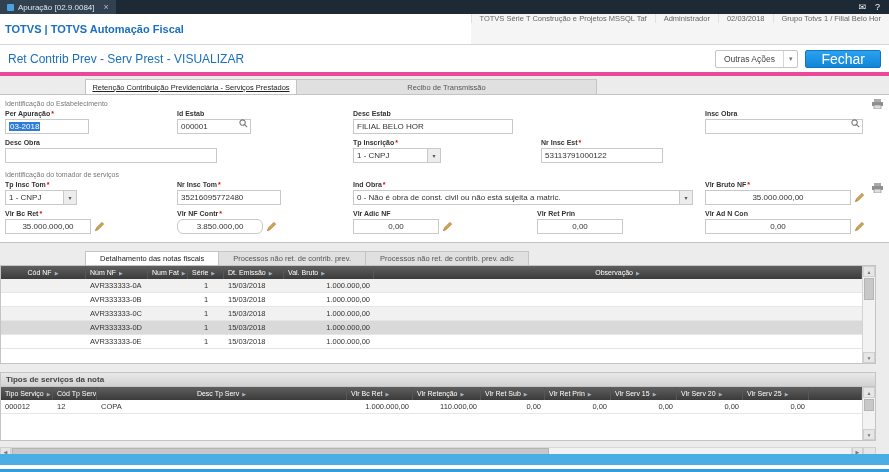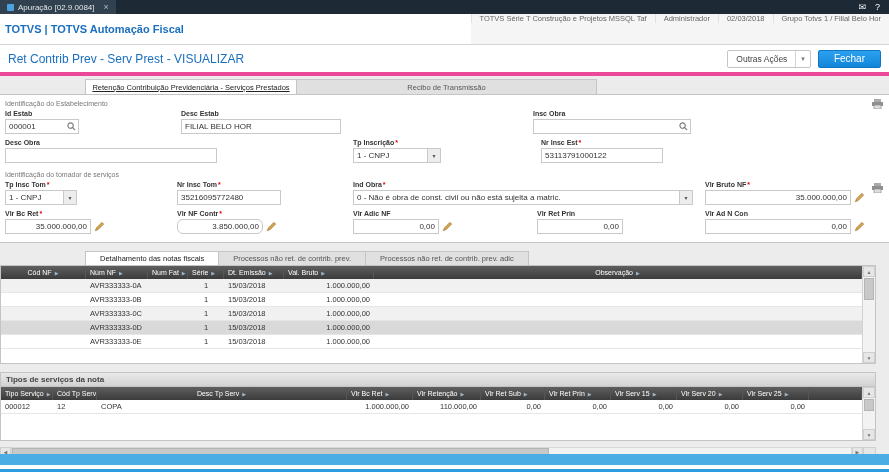--- a/index.html
+++ b/index.html
@@ -20,41 +20,41 @@
   .header-info { margin-left:auto; display:flex; align-items:flex-start; background:#f5f5f5; font-size:7.5px; color:#666; }
   .header-info span { padding:0 8px; border-left:1px solid #e0e0e0; white-space:nowrap; }
 
   
   .toolbar { height:31px; background:#fff; border-bottom:4px solid #ec4899; display:flex; align-items:center; padding:0 8px; flex:0 0 auto; }
   .page-title { color:#1a6fc0; font-size:12px; }
   .toolbar-right { margin-left:auto; display:flex; gap:7px; align-items:center; }
   .btn-secondary { background:#fff; border:1px solid #c5c5c5; border-radius:2px; font-size:8.5px; color:#444; height:18px; display:flex; align-items:center; cursor:pointer; }
   .btn-secondary .lbl { padding:0 8px; }
   .btn-secondary .dd-seg { border-left:1px solid #d5d5d5; padding:0 5px; height:100%; display:flex; align-items:center; color:#777; font-size:7px; }
-  .btn-primary { background:linear-gradient(#2da1f0,#1186d8); color:#fff; border:1px solid #1075c2; border-radius:2px; font-size:10px; height:18px; padding:0 15px; display:flex; align-items:center; cursor:pointer; }
+  .btn-primary { background:linear-gradient(#2da1f0,#1186d8); color:#fff; border:1px solid #1075c2; border-radius:2px; font-size:14px; height:18px; padding:0 15px; display:flex; align-items:center; cursor:pointer; }
 
   
   .content { flex:1; display:flex; flex-direction:column; background:#ececec; overflow:hidden; }
 
   .main-tabs { display:flex; margin:3px 0 0 85px; height:15px; font-size:7.5px; flex:0 0 auto; }
   .mtab { display:flex; align-items:center; justify-content:center; border:1px solid #c4c4c4; border-bottom:none; background:#e0e0e0; color:#555; cursor:pointer; white-space:nowrap; padding:0 10px; }
   .mtab.active { background:#fff; color:#222;text-decoration:underline; }
   .mtab + .mtab { border-left:none; }
 
   .form-panel { background:#fff; border-top:1px solid #c4c4c4; border-bottom:1px solid #c4c4c4; padding:3px 5px 8px 5px; position:relative; flex:0 0 auto; }
   .section-title { font-size:7px; color:#777; margin:2px 0 3px 0; }
   .frow { display:flex; margin-bottom:5px; }
   .field { display:flex; flex-direction:column; flex:0 0 auto; }
   .field label { font-size:7px; font-weight:bold; color:#333; margin-bottom:2px; white-space:nowrap; }
   .req { color:#e00000; margin-left:1px; }
   .tbox { height:15px; border:1px solid #c9c9c9; font-size:8px; color:#333; padding:0 3px; background:#fff; font-family:"Liberation Sans", sans-serif; }
-  .tbox.num { text-align:right; }
+  .tbox.num { text-align:center; }
   .selwrap { display:flex; align-items:center; }
   .seltext { background:#2e7cd6; color:#fff; padding:0 1px; }
-  .iwrap { position:relative; display:flex; align-items:center; }
+  .iwrap { position:relative; display:flex; align-items:flex-start; }
   .iwrap input { padding-right:14px; width:100%; }
   .mag { position:absolute; right:3px; width:9px; height:9px; }
   .numwrap { display:flex; align-items:center; gap:3px; }
   .pencil { width:12px; height:12px; display:flex; align-items:center; cursor:pointer; }
   .selbox { height:15px; border:1px solid #c9c9c9; background:#fff; display:flex; align-items:center; font-size:8px; color:#333; cursor:pointer; }
   .selbox .selval { flex:1; padding:0 3px; white-space:nowrap; overflow:hidden; }
   .selbox .dd { width:13px; height:100%; background:#ededed; border-left:1px solid #c9c9c9; display:flex; align-items:center; justify-content:center; font-size:6px; color:#555; }
   .printer { position:absolute; right:6px; cursor:pointer; }
   .printer.p1 { top:4px; }
   .printer.p2 { top:88px; }
@@ -165,20 +165,26 @@
         <svg width="11" height="10" viewBox="0 0 11 10">
             <rect x="2" y="0" width="7" height="3" fill="#aaa"></rect>
             <rect x="0" y="3" width="11" height="4" fill="#8f8f8f"></rect>
             <rect x="2" y="6" width="7" height="4" fill="#ddd" stroke="#8f8f8f" stroke-width="0.7"></rect>
           </svg>
       </span>
 
       <div class="section-title">Identificação do Estabelecimento</div>
 
       <div class="frow">
+        <div class="field" style="width:172px">
+          <label><span>Per Apuração</span><span class="req">*</span></label>
+          <div class="tbox selwrap" style="width:84px">
+            <span class="seltext">03-2018</span>
+          </div>
+        </div>
         <div class="field" style="width:176px">
           <label>Id Estab</label>
           <div class="iwrap" style="width:74px">
             <input class="tbox" value="000001" style="">
             <svg class="mag" viewBox="0 0 10 10">
                 <circle cx="4" cy="4" r="3" fill="none" stroke="#777" stroke-width="1.2"></circle>
                 <line x1="6.3" y1="6.3" x2="9" y2="9" stroke="#777" stroke-width="1.2"></line>
               </svg>
           </div>
         </div>

